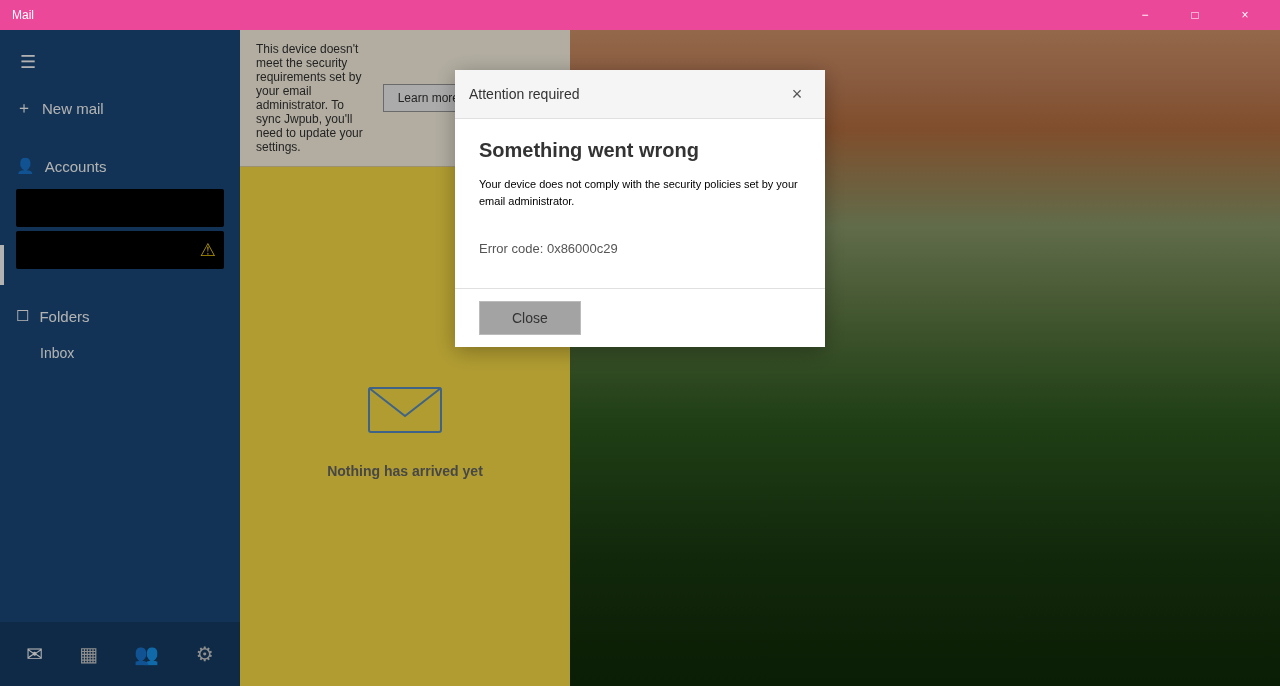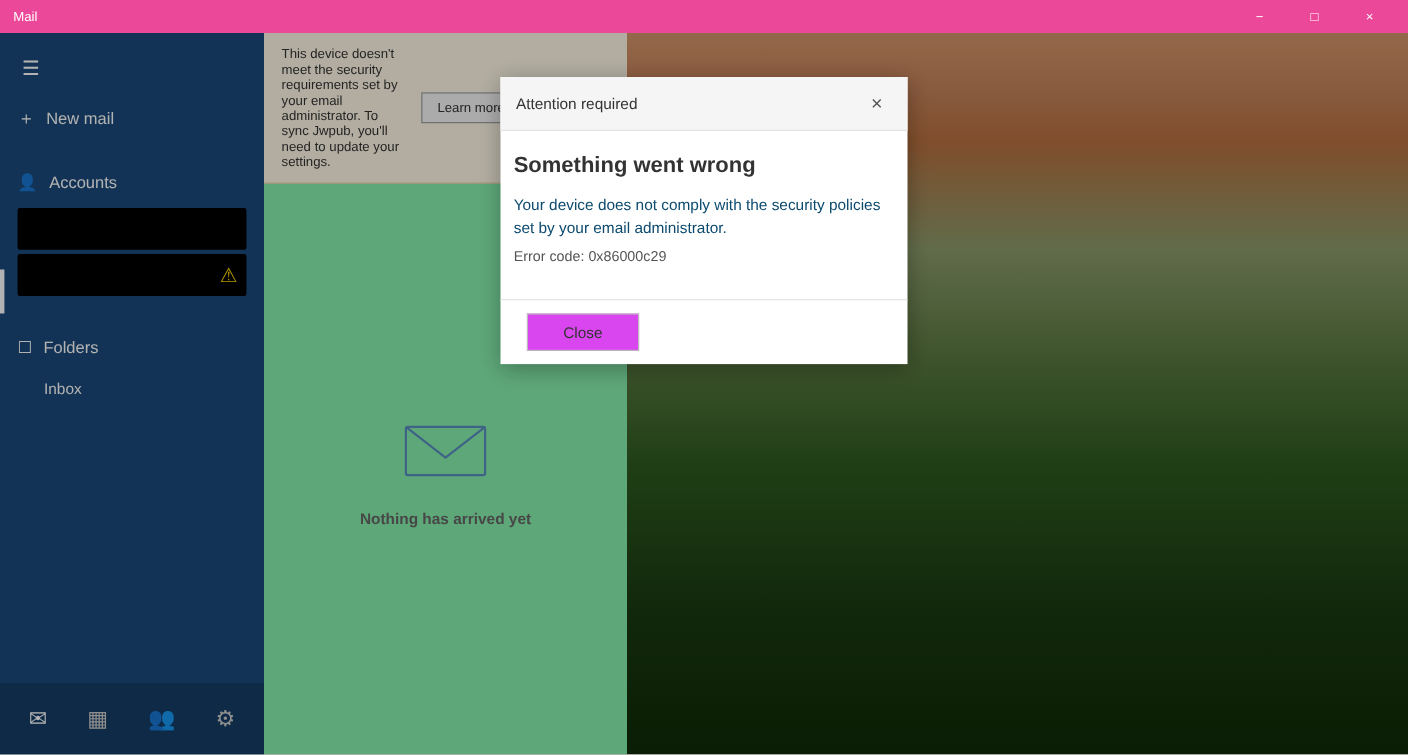--- a/index.html
+++ b/index.html
@@ -92,21 +92,21 @@
       justify-content: space-around;
       padding: 12px 8px;
       background: #163d65;
     }
     .nav-btn { color: #ccc; font-size: 20px; cursor: pointer; padding: 8px; }
     .nav-btn.active { color: #fff; }
 
     
     .content-pane {
       width: 330px;
-      background: #86efac;
+      background: #fde047;
       display: flex;
       flex-direction: column;
       flex-shrink: 0;
       position: relative;
     }
 
     
     .security-banner {
       background: #fff8e6;
       border-bottom: 1px solid #e0d0a0;
@@ -245,48 +245,48 @@
     .modal-close {
       width: 28px; height: 28px;
       background: transparent;
       border: none;
       cursor: pointer;
       color: #555;
       font-size: 18px;
       display: flex; align-items: center; justify-content: center;
     }
     .modal-body {
-      padding: 20px 12px;
+      padding: 20px 24px;
     }
     .modal-heading {
       font-size: 20px;
       font-weight: 600;
       color: #333;
       margin-bottom: 14px;
     }
     .modal-message {
-      font-size: 14px;
-      color: #0c4a6e;
+      font-size: 11px;
+      color: #000000;
       line-height: 1.5;
-      margin-bottom: 7px;
+      margin-bottom: 32px;
     }
     .modal-error {
       font-size: 13px;
       color: #555;
       margin-bottom: 12px;
     }
     .modal-footer {
       padding: 12px 24px;
       border-top: 1px solid #e0e0e0;
       display: flex;
       justify-content: flex-start;
     }
     .modal-close-btn {
       padding: 8px 32px;
-      background: #d946ef;
+      background: #a3a3a3;
       border: 1px solid #bbb;
       cursor: pointer;
       font-size: 14px;
       color: #333;
       min-width: 100px;
     }
   </style>
 </head>
 <body>
 

